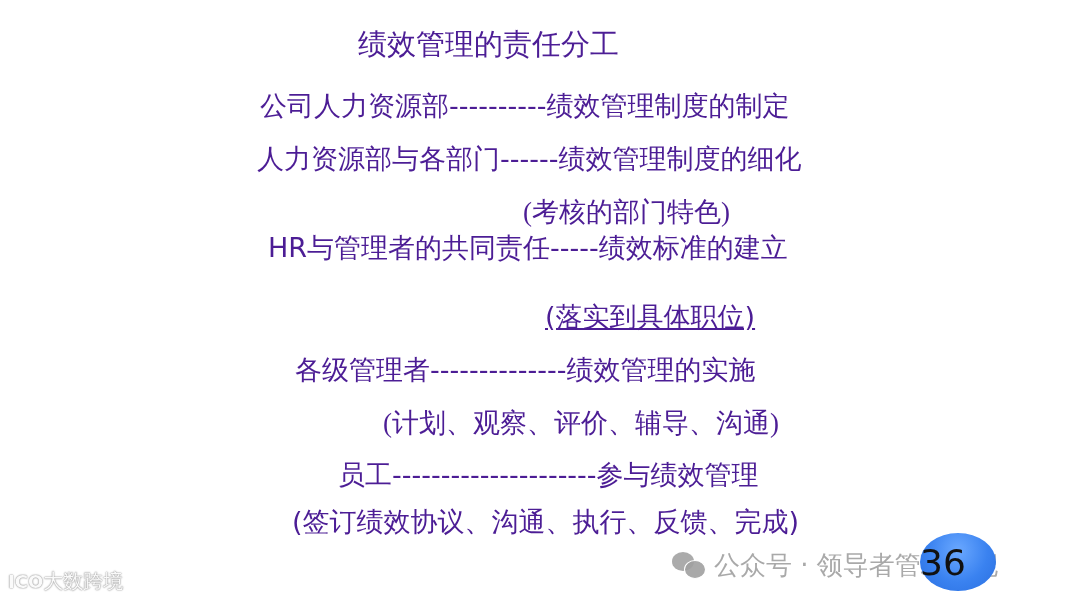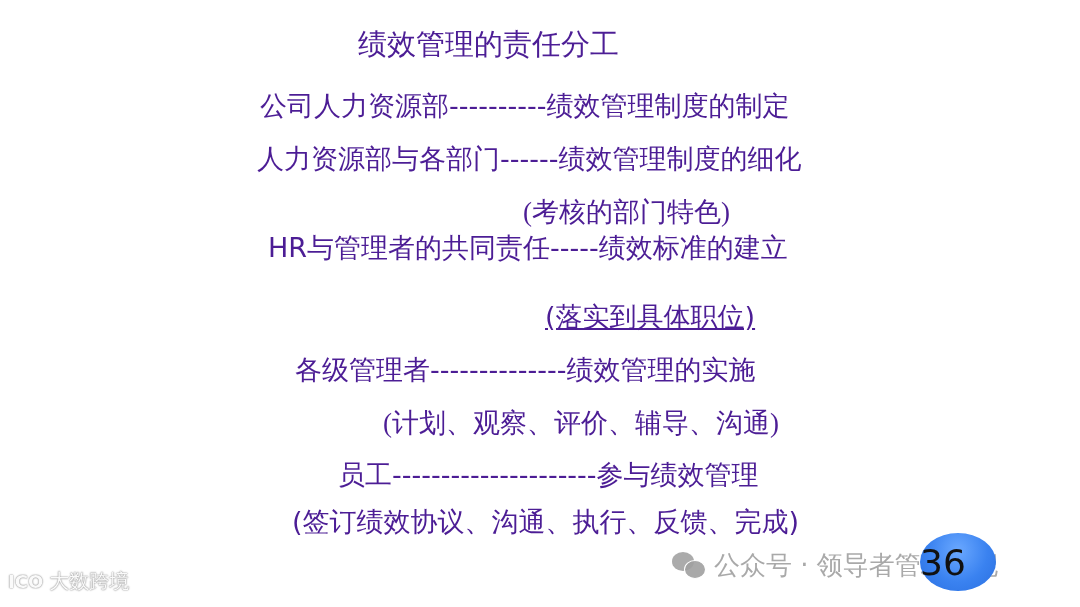--- a/index.html
+++ b/index.html
@@ -23,21 +23,21 @@
     color: rgba(140,140,140,0.75); font-size: 26px; white-space: nowrap;
   }
   .wm .wechat { width: 34px; height: 28px; position: relative; margin-right: 8px; }
   .wm .wechat .b1 { position: absolute; left: 0; top: 0; width: 22px; height: 19px; border-radius: 50%; background: rgba(150,150,150,0.8); }
   .wm .wechat .b2 { position: absolute; left: 12px; top: 8px; width: 20px; height: 17px; border-radius: 50%; background: rgba(160,160,160,0.9); border: 1px solid #fff; }
   .wm2 {
     position: absolute; left: 8px; top: 568px; display: flex; align-items: center;
     color: rgba(255,255,255,0.95); font-size: 20px;
     text-shadow: 0 0 2px #999, 0 0 1px #777;
   }
-  .wm2 .logo { font-size: 18px; margin-right: 6px; font-weight: bold; }
+  .wm2 .logo { font-size: 18px; font-weight: bold; }
 </style>
 </head>
 <body>
 
 <div>
   <div class="t title" style="left:358px; top:26px;">绩效管理的责任分工</div>
 
   <div class="t" style="left:260px; top:88px;">公司人力资源部----------绩效管理制度的制定</div>
   <div class="t" style="left:257px; top:141px;">人力资源部与各部门------绩效管理制度的细化</div>
   <div class="t" style="left:523px; top:194px;font-family:Liberation Serif, serif;">(考核的部门特色)</div>

